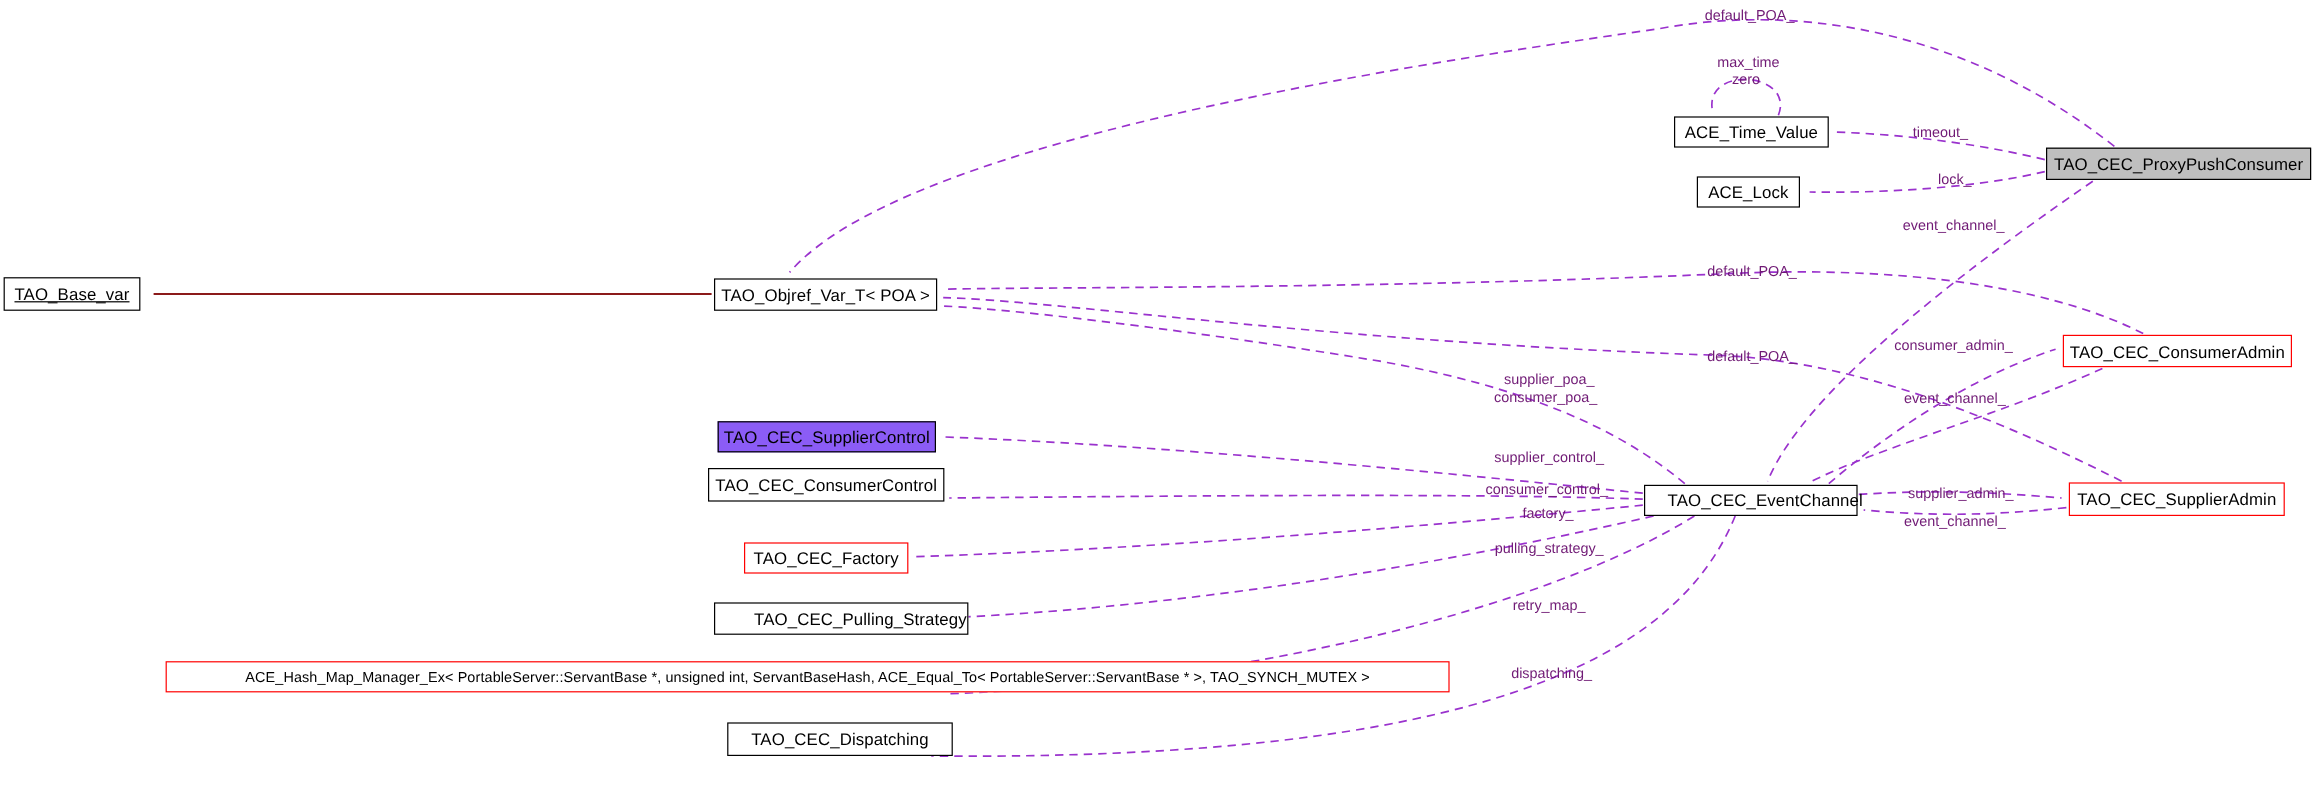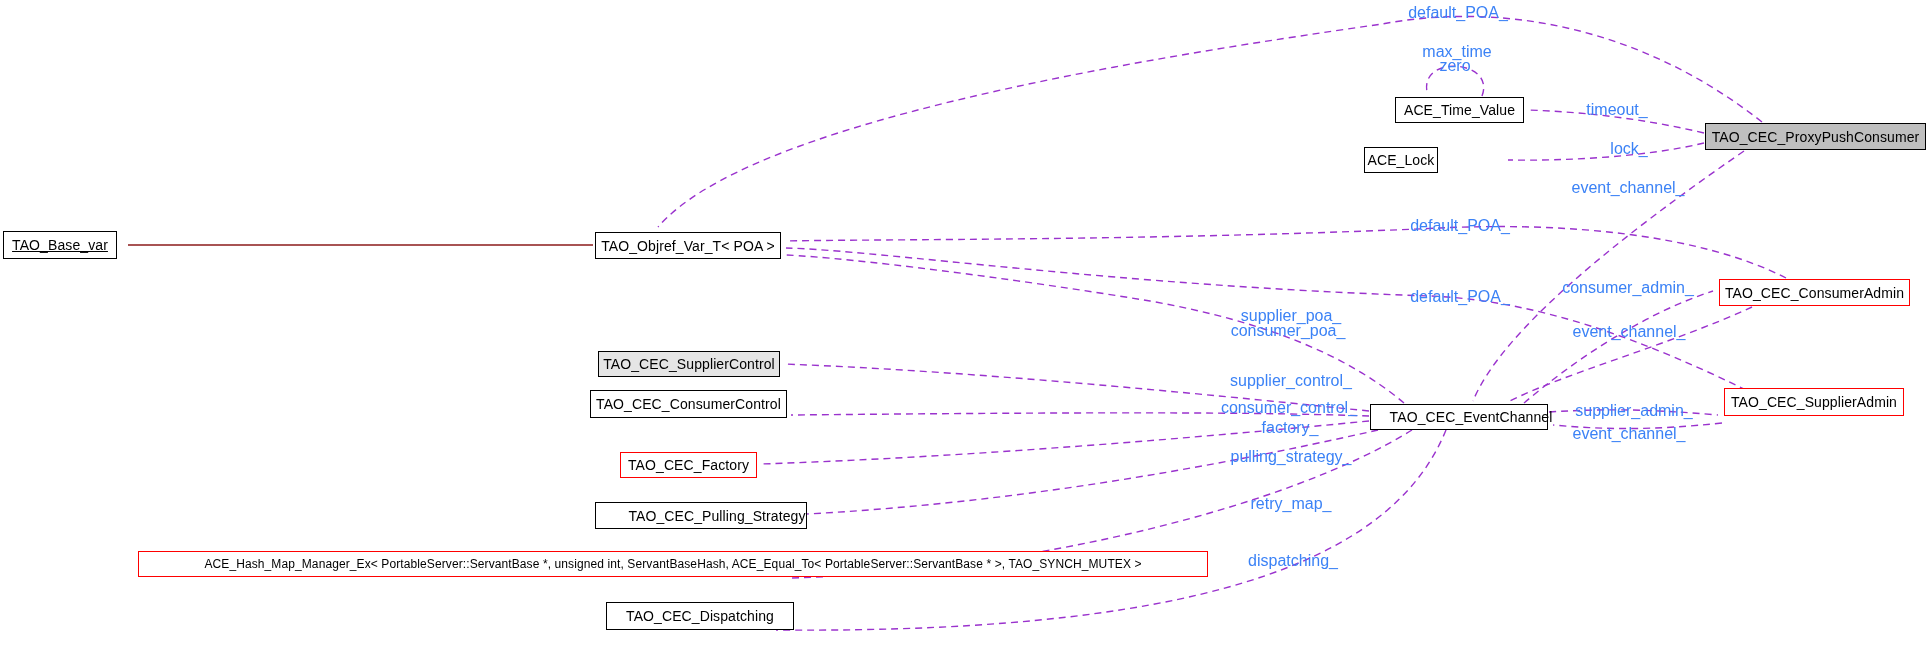--- a/index.html
+++ b/index.html
@@ -14,21 +14,21 @@
   .node {
     position:absolute; box-sizing:border-box;
     display:flex; align-items:center; justify-content:center;
     background:#ffffff; border:1.4px solid #000000;
     font-size:14px; color:#000; white-space:nowrap; cursor:pointer;
     letter-spacing:0.1px;
   }
   .node-wide { font-size:12px; }
   .edge-label {
     position:absolute; transform:translate(-50%,-50%);
-    font-size:16px; color:#3b82f6; white-space:nowrap; background:transparent;
+    font-size:12px; color:#701a75; white-space:nowrap; background:transparent;
   }
 </style>
 </head>
 <body>
 
 <div class="stage">
 
   <svg class="edges" xmlns="http://www.w3.org/2000/svg">
     <defs>
       <marker id="arrow-purple" viewBox="0 0 10 8" refX="9" refY="4" markerWidth="11" markerHeight="9" orient="auto">
@@ -75,31 +75,31 @@
 
     <path class="usage" d="M 1722,423 C 1657,430 1607,430 1553,425" marker-end="url(#arrow-purple)"></path>
 
     <path class="usage" d="M 1744,151 C 1622,235 1502,330 1473,401" marker-end="url(#arrow-purple)"></path>
   </svg>
 
   <div id="nodes-layer">
       <div class="node" style="left: 3px; top: 231px; width: 114px; height: 28px; border-color: rgb(0, 0, 0); background: rgb(255, 255, 255); text-decoration: underline;">TAO_Base_var</div>
       <div class="node" style="left: 595px; top: 232px; width: 186px; height: 27px; border-color: rgb(0, 0, 0); background: rgb(255, 255, 255);">TAO_Objref_Var_T&lt; POA &gt;</div>
       <div class="node" style="left: 1395px; top: 97px; width: 129px; height: 26px; border-color: rgb(0, 0, 0); background: rgb(255, 255, 255);">ACE_Time_Value</div>
-      <div class="node" style="left: 1364px; top: 147px; width: 74px; height: 26px; border-color: rgb(0, 0, 0); background: rgb(255, 255, 255);">ACE_Lock</div>
+      <div class="node" style="left: 1414px; top: 147px; width: 86px; height: 26px; border-color: rgb(0, 0, 0); background: rgb(255, 255, 255);">ACE_Lock</div>
       <div class="node" style="left: 1705px; top: 123px; width: 221px; height: 27px; border-color: rgb(0, 0, 0); background: rgb(191, 191, 191);">TAO_CEC_ProxyPushConsumer</div>
-      <div class="node" style="left: 598px; top: 351px; width: 182px; height: 26px; border-color: rgb(0, 0, 0); background: #e5e5e5;">TAO_CEC_SupplierControl</div>
+      <div class="node" style="left: 598px; top: 351px; width: 182px; height: 26px; border-color: rgb(0, 0, 0); background: #8b5cf6;">TAO_CEC_SupplierControl</div>
       <div class="node" style="left: 590px; top: 390px; width: 197px; height: 28px; border-color: rgb(0, 0, 0); background: rgb(255, 255, 255);">TAO_CEC_ConsumerControl</div>
       <div class="node" style="left: 620px; top: 452px; width: 137px; height: 26px; border-color: rgb(255, 0, 0); background: rgb(255, 255, 255);">TAO_CEC_Factory</div>
       <div class="node" style="left: 595px; top: 502px; width: 212px; height: 27px; border-color: rgb(0, 0, 0); background: rgb(255, 255, 255); padding-left: 32px;">TAO_CEC_Pulling_Strategy</div>
       <div class="node node-wide" style="left: 138px; top: 551px; width: 1070px; height: 26px; border-color: rgb(255, 0, 0); background: rgb(255, 255, 255);">ACE_Hash_Map_Manager_Ex&lt; PortableServer::ServantBase *, unsigned int, ServantBaseHash, ACE_Equal_To&lt; PortableServer::ServantBase * &gt;, TAO_SYNCH_MUTEX &gt;</div>
       <div class="node" style="left: 606px; top: 602px; width: 188px; height: 28px; border-color: rgb(0, 0, 0); background: rgb(255, 255, 255);">TAO_CEC_Dispatching</div>
       <div class="node" style="left: 1370px; top: 404px; width: 178px; height: 26px; border-color: rgb(0, 0, 0); background: rgb(255, 255, 255); padding-left: 24px;">TAO_CEC_EventChannel</div>
       <div class="node" style="left: 1719px; top: 279px; width: 191px; height: 27px; border-color: rgb(255, 0, 0); background: rgb(255, 255, 255);">TAO_CEC_ConsumerAdmin</div>
-      <div class="node" style="left: 1724px; top: 388px; width: 180px; height: 28px; border-color: rgb(255, 0, 0); background: rgb(255, 255, 255);">TAO_CEC_SupplierAdmin</div>
+      <div class="node" style="left: 1724px; top: 402px; width: 180px; height: 28px; border-color: rgb(255, 0, 0); background: rgb(255, 255, 255);">TAO_CEC_SupplierAdmin</div>
     </div>
   <div id="labels-layer">
       <div class="edge-label" style="left: 1458px; top: 13px;">default_POA_</div>
       <div class="edge-label" style="left: 1457px; top: 52px;">max_time</div>
       <div class="edge-label" style="left: 1455px; top: 66px; text-align: center;">zero</div>
       <div class="edge-label" style="left: 1617px; top: 110px;">timeout_</div>
       <div class="edge-label" style="left: 1629px; top: 149px;">lock_</div>
       <div class="edge-label" style="left: 1628px; top: 188px;">event_channel_</div>
       <div class="edge-label" style="left: 1460px; top: 226px;">default_POA_</div>
       <div class="edge-label" style="left: 1628px; top: 288px;">consumer_admin_</div>

